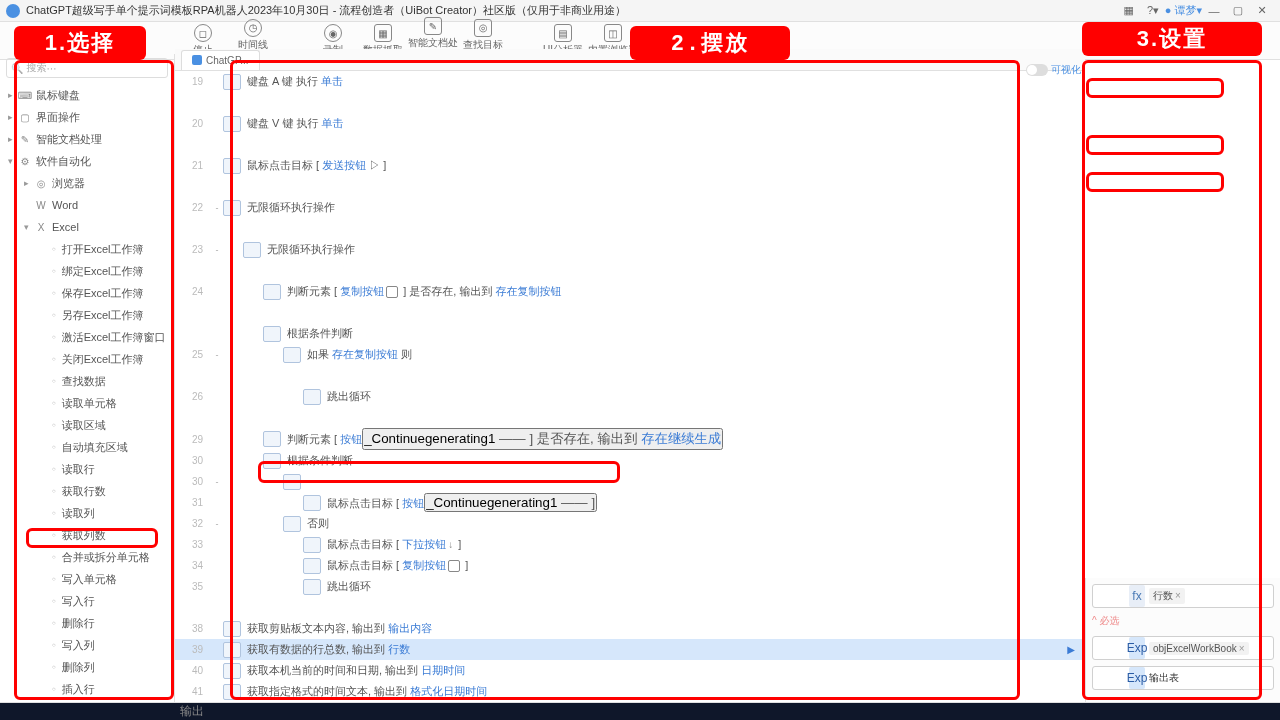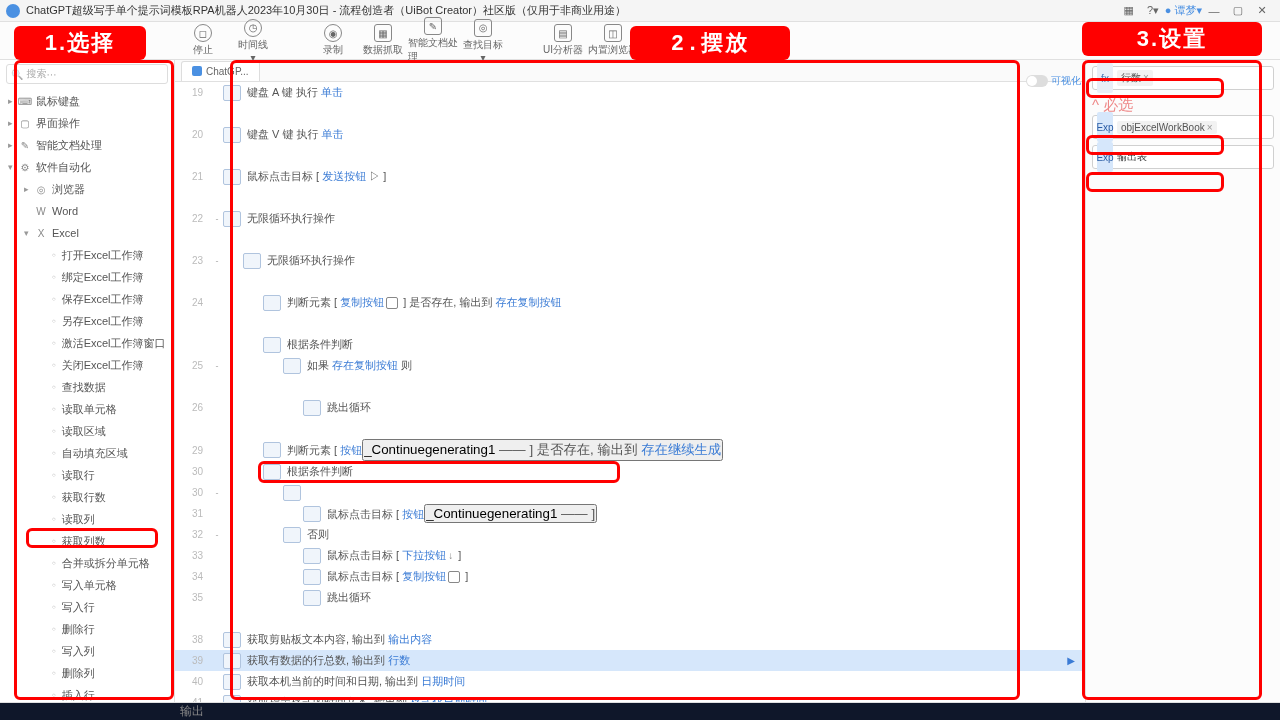--- a/index.html
+++ b/index.html
@@ -5,21 +5,21 @@
 * { box-sizing: border-box; margin: 0; padding: 0; }
 body { font-family: "Microsoft YaHei", Arial, sans-serif; font-size: 11px; background: #fff; color: #333; overflow: hidden; width: 1280px; height: 720px; position: relative; }
 .titlebar { height: 22px; background: #f5f5f5; display: flex; align-items: center; padding: 0 6px; border-bottom: 1px solid #e0e0e0; }
 .titlebar .appicon { width: 14px; height: 14px; border-radius: 50%; background: #4a90e2; margin-right: 6px; }
 .titlebar .title { flex: 1; font-size: 11px; color: #333; }
 .titlebar .wbtn { width: 24px; text-align: center; color: #666; font-size: 11px; }
 .toolbar { height: 38px; border-bottom: 1px solid #e0e0e0; display: flex; align-items: center; padding: 0 8px; background: #fcfcfc; }
 .tbtn { display: flex; flex-direction: column; align-items: center; width: 50px; color: #666; font-size: 10px; }
 .tbtn .ico { width: 18px; height: 18px; border: 1.5px solid #888; border-radius: 50%; margin-bottom: 1px; display: flex; align-items: center; justify-content: center; font-size: 10px; }
 .tbtn .ico.sq { border-radius: 3px; }
-.main { display: flex; height: calc(100% - 60px - 18px); }
+.main { display: flex; height: calc(100% - 60px - 18px); align-items: flex-end; }
 .sidebar { width: 175px; border-right: 1px solid #e0e0e0; overflow: hidden; position: relative; }
 .sidebar .search { margin: 4px 6px; height: 20px; border: 1px solid #ddd; border-radius: 3px; display: flex; align-items: center; padding: 0 4px; color: #aaa; font-size: 10px; }
 .sidebar .search::before { content: "🔍"; font-size: 10px; margin-right: 3px; opacity: .5; }
 .tree { padding: 2px 0; }
 .tree .node { display: flex; align-items: center; height: 22px; padding-left: 8px; color: #555; font-size: 11px; cursor: pointer; }
 .tree .node .exp { width: 10px; display: inline-block; color: #999; font-size: 9px; }
 .tree .node .ic { width: 14px; height: 14px; margin-right: 4px; display: inline-flex; align-items: center; justify-content: center; font-size: 10px; color: #888; }
 .tree .lvl1 { padding-left: 24px; }
 .tree .lvl3 { padding-left: 52px; }
 .tree .lvl3::before { content: "○"; font-size: 6px; margin-right: 6px; color: #999; }
@@ -39,23 +39,23 @@
 .content { flex: 1; padding-right: 8px; color: #555; white-space: nowrap; }
 .content .kw { color: #555; }
 .content .var { color: #3a7bd5; }
 .playbtn { color: #3a7bd5; margin-right: 10px; font-size: 10px; }
 .ind { display: inline-block; }
 .ind1 { width: 20px; } .ind2 { width: 40px; } .ind3 { width: 60px; } .ind4 { width: 80px; }
 .props { width: 195px; border-left: 1px solid #e0e0e0; padding: 6px; background: #fcfcfc; }
 .propfield { border: 1px solid #d0d0d0; border-radius: 3px; height: 24px; display: flex; align-items: center; padding: 0 4px; margin-bottom: 6px; background: #fff; position: relative; font-size: 10px; }
 .propfield .chip { background: #f2f2f2; border-radius: 2px; padding: 1px 4px; margin-right: 2px; color: #555; }
 .propfield .chip .x { color: #999; margin-left: 2px; }
-.propfield .pre { width: 16px; height: 30px; background: #e8eef7; border-radius: 2px; margin-right: 4px; font-size: 10px; display: flex; align-items: center; justify-content: center; color: #4a7ab5; }
+.propfield .pre { width: 16px; height: 22px; background: #e8eef7; border-radius: 2px; margin-right: 4px; font-size: 12px; display: flex; align-items: center; justify-content: center; color: #4a7ab5; margin-left: 32px; }
 .propfield .pre.exp { background: #d6e7fb; color: #2a5ca5; }
-.req { font-size: 15px; color: #e88; }
+.req { font-size: 10px; color: #e88; margin-bottom: 8px; }
 .req::before { content: "^ "; }
 .statusbar { height: 18px; border-top: 1px solid #e0e0e0; background: #0f172a; display: flex; align-items: center; padding: 0 10px; font-size: 12px; color: #888; }
 
 
 .anno { position: absolute; background: #f00; color: #fff; font-weight: bold; display: flex; align-items: center; justify-content: center; border-radius: 6px; z-index: 100; pointer-events: none; font-size: 22px; letter-spacing: 2px; }
 .annobox { position: absolute; border: 3px solid #f00; border-radius: 6px; z-index: 99; pointer-events: none; }
 .clipico { display:inline-block; width:12px; height:12px; border:1px solid #888; border-radius:2px; vertical-align:middle; margin:0 2px; }
 .arrowdn { display:inline-block; font-size:10px; color:#888; margin:0 2px; }
 </style>
 </head>

